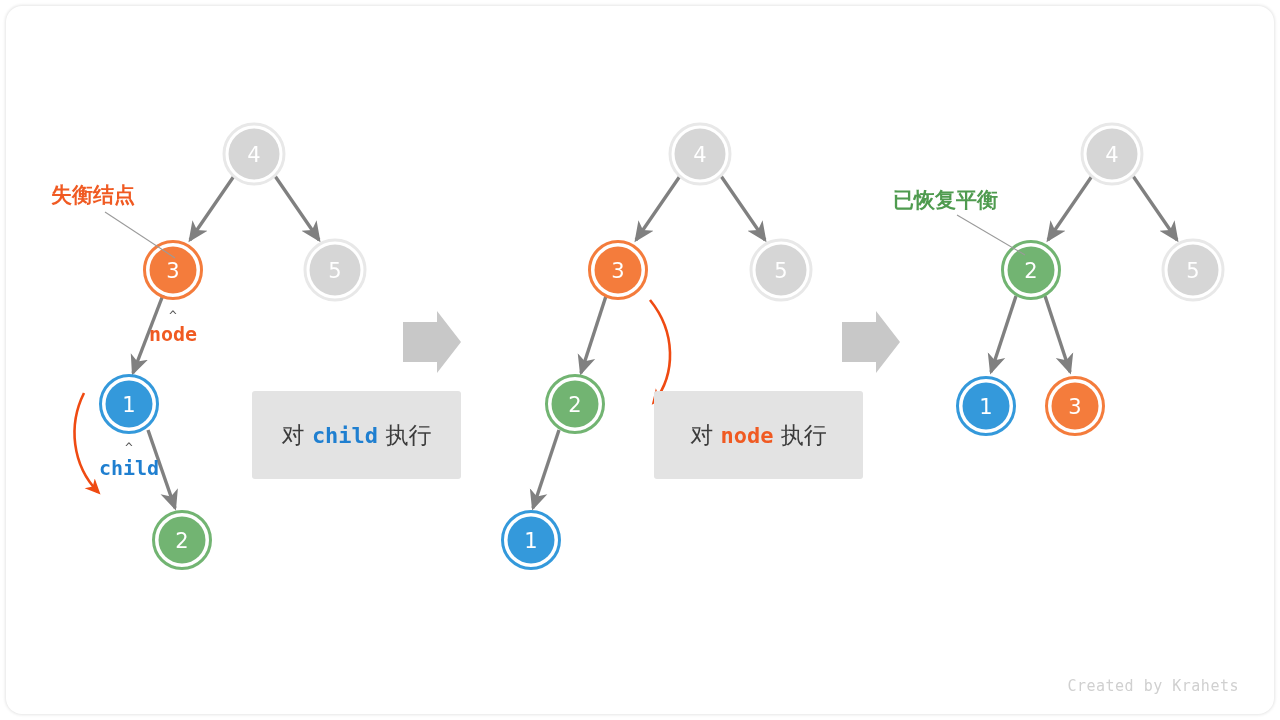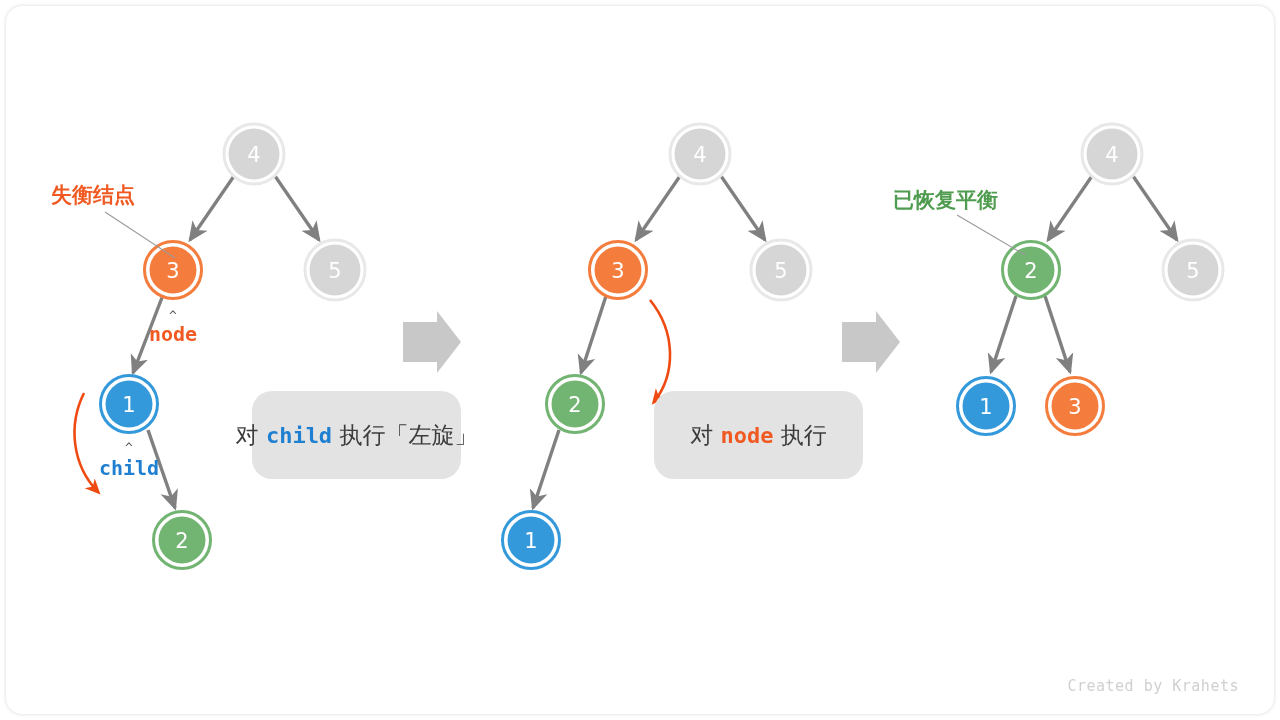--- a/index.html
+++ b/index.html
@@ -58,23 +58,23 @@
   }
   .credit {
     font-family: "DejaVu Sans Mono", monospace;
     font-size: 15px;
     fill: #d0d0d0;
     letter-spacing: 0.5px;
   }
   .stepbox {
     position: absolute;
     background: #e3e3e3;
-    border-radius: 20px;
+    border-radius: 3px;
     display: flex;
-    flex-direction: row;
+    flex-direction: column;
     align-items: center;
     justify-content: center;
     box-sizing: border-box;
   }
   .stepline {
     font-size: 23px;
     line-height: 46px;
     white-space: nowrap;
     font-family: "DejaVu Sans", sans-serif;
     color: #3c3c3c;
@@ -234,21 +234,20 @@
       <path d="M842,322 L876,322 L876,311 L900,342 L876,373 L876,362 L842,362 Z" fill="#c8c8c8"></path>
     </g>
 
     <text class="credit" x="1239" y="691" text-anchor="end">Created by Krahets</text>
   </svg>
 
   <div class="stepbox" style="left:252px; top:391px; width:209px; height:88px;">
     <div class="stepline">
       <span>对</span>&nbsp;<span class="code-em" style="color:#1f7fd0;">child</span>&nbsp;<span>执行</span>
     </div>
-    <div class="stepline">「左旋」</div>
   </div>
 
   <div class="stepbox" style="left:654px; top:391px; width:209px; height:88px;">
     <div class="stepline">
       <span>对</span>&nbsp;<span class="code-em" style="color:#f05a22;">node</span>&nbsp;<span>执行</span>
     </div>
   </div>
 </div>
 
 </body></html>

